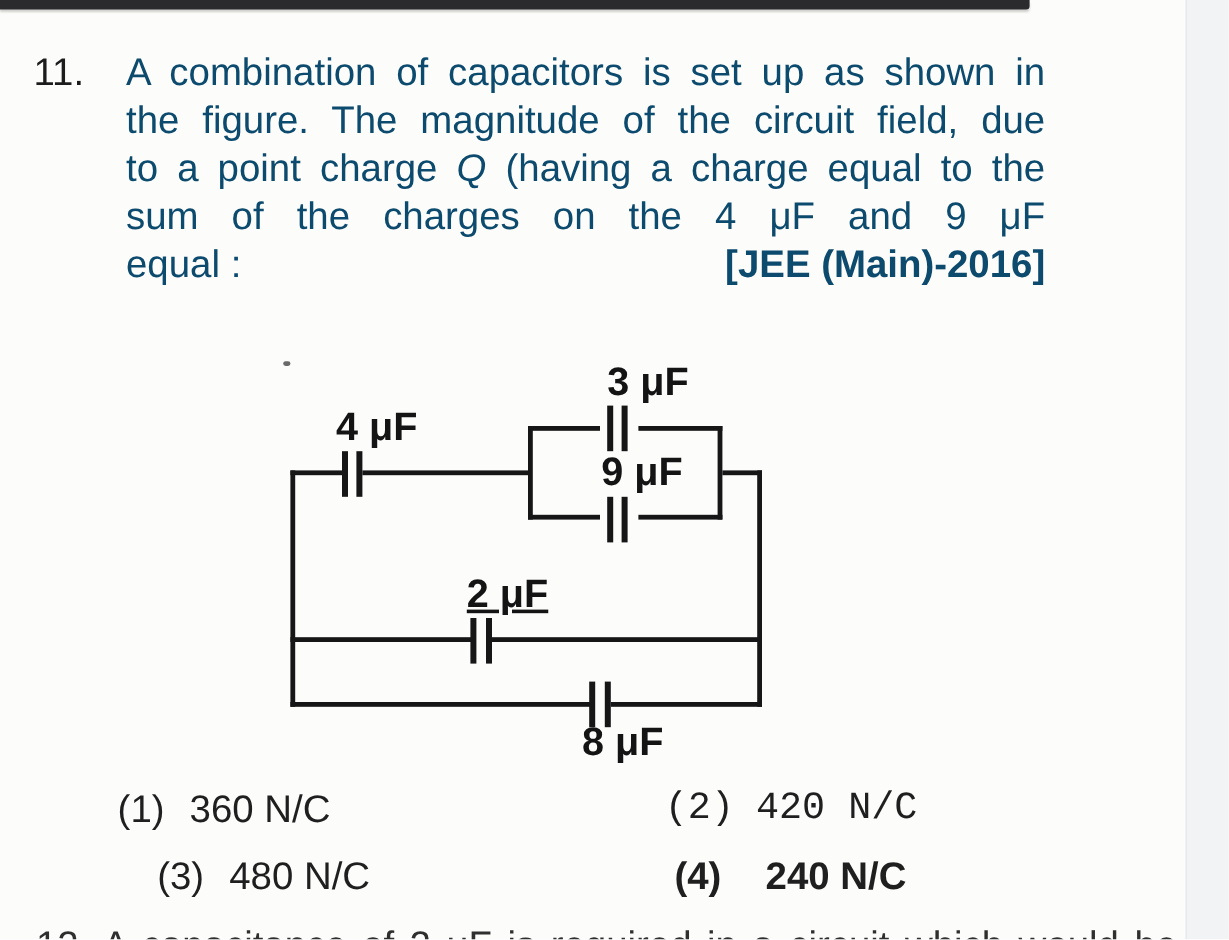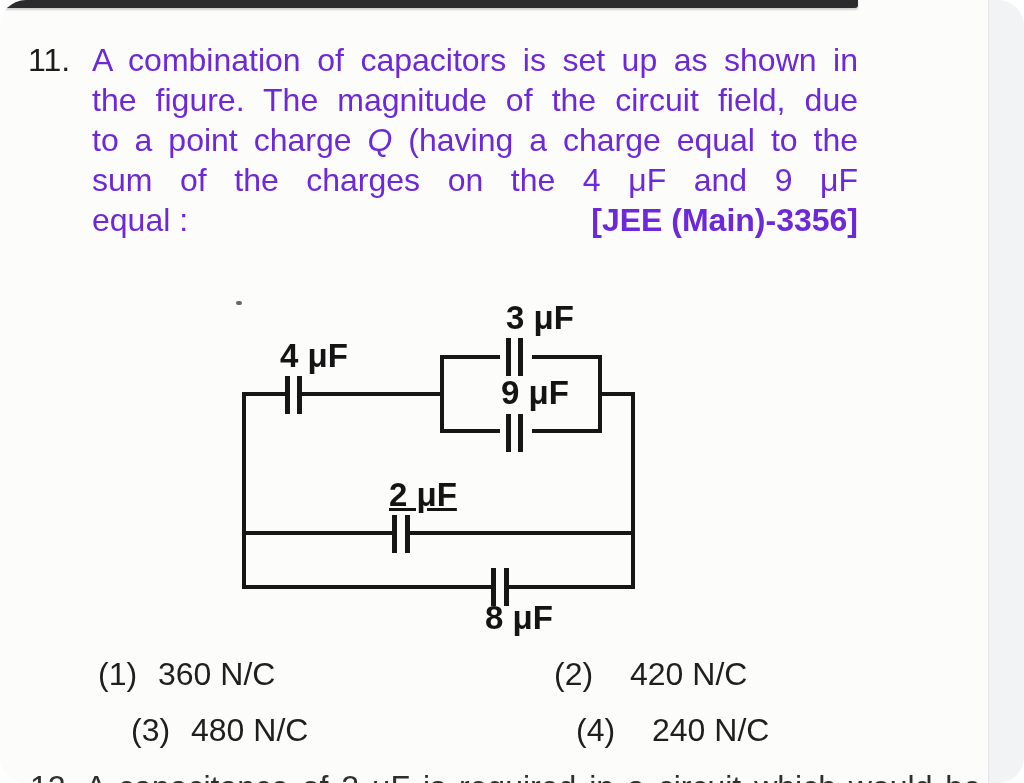--- a/index.html
+++ b/index.html
@@ -1,30 +1,29 @@
 <!DOCTYPE html>
 <html><head>
 <meta charset="utf-8">
 <style>
   html,body{margin:0;padding:0;background:#ffffff;}
   .page{
     position:relative;width:1024px;height:783px;overflow:hidden;
     background:#fcfcfb;color:#1e1e1e;
     font-family:"Liberation Sans", sans-serif;
-    border-radius:26px;
   }
   
   .topbar{position:absolute;left:0;top:0;width:858px;height:8px;background:#2b2b2d;
           box-shadow:0 2px 2px rgba(0,0,0,0.18);border-bottom-right-radius:3px;}
   
   .edge{position:absolute;left:988px;top:0;width:36px;height:783px;background:#f2f3f5;
         border-left:1px solid #e4e6ea;}
   
   .qnum{position:absolute;left:28px;top:40px;font-size:32px;line-height:40px;color:#1c1c1c;}
-  .qtext{position:absolute;left:92px;top:40px;width:766px;font-size:32px;line-height:40px;color:#6d28d9;}
+  .qtext{position:absolute;left:105px;top:40px;width:766px;font-size:32px;line-height:40px;color:#0c4a6e;}
   .qline{text-align:justify;text-align-last:justify;white-space:nowrap;}
   .qline.last{display:flex;justify-content:space-between;white-space:normal;}
   .qi{font-style:italic;}
   .jee{font-weight:700;}
   
   .w{position:absolute;background:#161616;}
   .cl{position:absolute;font-weight:700;font-size:33px;line-height:1;color:#141414;white-space:nowrap;}
   
   .opt{position:absolute;font-size:32px;line-height:36px;color:#1f1f1f;white-space:nowrap;}
   .onum{display:inline-block;}
@@ -45,21 +44,21 @@
 
   <div class="qnum">11.</div>
 
   <div class="qtext">
     <div class="qline">A combination of capacitors is set up as shown in</div>
     <div class="qline">the figure. The magnitude of the circuit field, due</div>
     <div class="qline"><span>to a point charge </span><span class="qi">Q</span><span> (having a charge equal to the</span></div>
     <div class="qline">sum of the charges on the 4 μF and 9 μF</div>
     <div class="qline last">
       <span>equal :</span>
-      <span class="jee">[JEE (Main)-3356]</span>
+      <span class="jee">[JEE (Main)-2016]</span>
     </div>
   </div>
 
   <div>
 
     <div class="w" style="left:242px;top:392px;width:4px;height:197px;"></div>
     <div class="w" style="left:631px;top:392px;width:4px;height:197px;"></div>
 
     <div class="w" style="left:242px;top:392px;width:44px;height:4px;"></div>
     <div class="w" style="left:285px;top:376px;width:5px;height:38px;"></div>
@@ -95,25 +94,25 @@
     <div class="cl" style="left:501px;top:376px;">9 μF</div>
     <div class="cl" style="left:389px;top:478px;text-decoration:underline;">2 μF</div>
     <div class="cl" style="left:485px;top:601px;">8 μF</div>
 
     <div class="speck" style="left:236px;top:301px;width:6px;height:4px;"></div>
   </div>
 
   <div class="opt col1" style="left:98px;top:656px;">
     <span class="onum">(1)</span><span class="oval">360 N/C</span>
   </div>
-  <div class="opt col2" style="left:554px;top:656px;">
+  <div class="opt col2" style="left:554px;top:656px;font-family:Liberation Mono, monospace;">
     <span class="onum">(2)</span><span class="oval">420 N/C</span>
   </div>
   <div class="opt col1" style="left:98px;top:712px;margin-left:33px;">
     <span class="onum">(3)</span><span class="oval">480 N/C</span>
   </div>
-  <div class="opt col2" style="left:576px;top:712px;">
+  <div class="opt col2" style="left:562px;top:712px;font-weight:bold;">
     <span class="onum">(4)</span><span class="oval">240 N/C</span>
   </div>
 
   <div class="clipline">12.  A capacitance of 2 μF is required in a circuit which would be</div>
 
 </div>
 
 </body></html>

